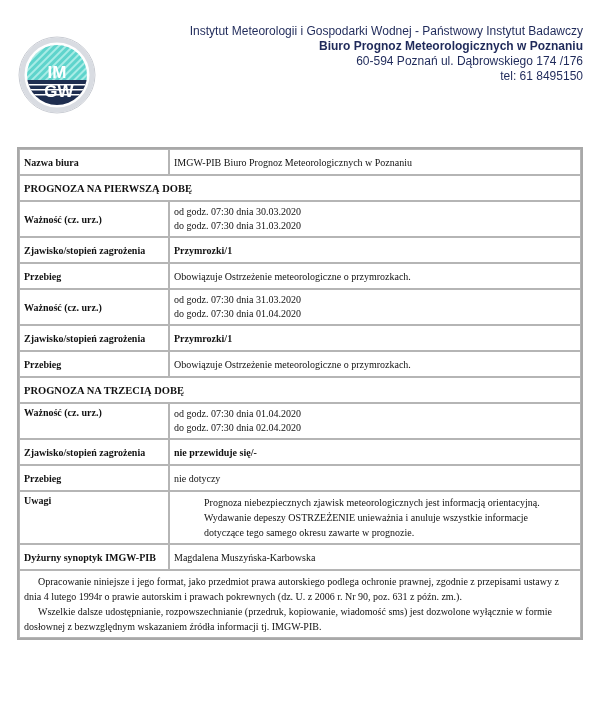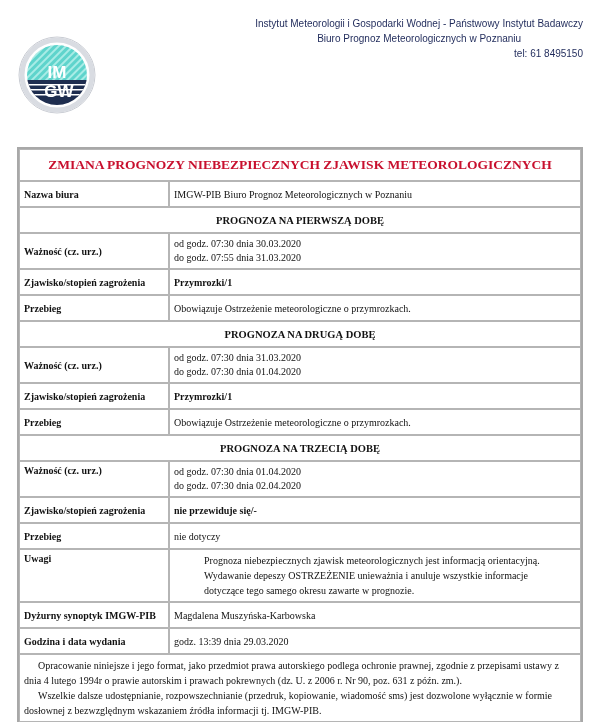--- a/index.html
+++ b/index.html
@@ -1,40 +1,40 @@
 <!DOCTYPE html>
 <html><head>
 <meta charset="utf-8">
 <style>
   html, body { margin: 0; padding: 0; background: #ffffff; }
   body { width: 600px; height: 722px; position: relative; overflow: hidden; }
   .header { position: absolute; left: 0; top: 0; width: 600px; height: 140px; }
   .logo { position: absolute; left: 18px; top: 36px; width: 78px; height: 78px; }
   .contact {
-    position: absolute; right: 17px; top: 16px; text-align: right;
-    font-family: "Liberation Sans", sans-serif; font-size: 10px; color: #1f2a5a; line-height: 15px;
+    position: absolute; right: 17px; top: 24px; text-align: right;
+    font-family: "Liberation Sans", sans-serif; font-size: 12px; color: #1f2a5a; line-height: 15px;
   }
-  .contact .bold { font-weight: normal; text-align: center; }
+  .contact .bold { font-weight: bold; }
   table.doc {
     position: absolute; left: 17px; top: 147px; width: 566px;
     border-collapse: separate; border-spacing: 0;
     border: 2px solid #a8a8a8;
     font-family: "Liberation Serif", serif; font-size: 10px; color: #111;
   }
   table.doc td {
     border: 1px solid #b5b5b5; padding: 3px 4px; vertical-align: middle;
   }
   td.title {
     text-align: center; color: #c8102e; font-weight: bold; font-size: 13.5px;
     height: 24px; padding: 4px;
   }
   td.lbl { width: 140px; font-weight: bold; height: 18px; margin-top: 12px; }
   td.val { height: 18px; }
   td.val.bold { font-weight: bold; margin-left: 41px; }
-  td.section { text-align: center; font-weight: bold; font-size: 10.5px; height: 18px; }
+  td.section { text-align: left; font-weight: bold; font-size: 10.5px; height: 18px; }
   td.lbl.top { vertical-align: top; }
   .line { display: block; line-height: 14px; }
   td.footer { font-size: 10px; line-height: 15px; padding: 4px 3px; }
   .indent { display: inline-block; width: 14px; }
 </style>
 </head>
 <body>
 
 <div class="header">
   <svg class="logo" viewBox="0 0 78 78">
@@ -55,56 +55,51 @@
       <rect x="0" y="48" width="78" height="1.5" fill="#ffffff"></rect>
       <rect x="0" y="53" width="78" height="1.5" fill="#ffffff"></rect>
       <rect x="0" y="58" width="78" height="1.5" fill="#ffffff"></rect>
     </g>
     <text x="39" y="42" text-anchor="middle" font-family="Liberation Sans, sans-serif" font-weight="bold" font-size="17" fill="#ffffff">IM</text>
     <text x="41" y="61" text-anchor="middle" font-family="Liberation Sans, sans-serif" font-weight="bold" font-size="17" fill="#ffffff">GW</text>
   </svg>
   <div class="contact">
     <div>Instytut Meteorologii i Gospodarki Wodnej - Państwowy Instytut Badawczy</div>
     <div class="bold">Biuro Prognoz Meteorologicznych w Poznaniu</div>
+    <div>60-594 Poznań ul. Dąbrowskiego 174 /176</div>
     <div>tel: 61 8495150</div>
   </div>
 </div>
 
 <table class="doc">
   <tbody>
-      <tr>
-    <td class="title" colspan="2">ZMIANA PROGNOZY NIEBEZPIECZNYCH ZJAWISK METEOROLOGICZNYCH</td>
-  </tr>
   <tr>
     <td class="lbl">Nazwa biura</td>
     <td class="val">IMGW-PIB Biuro Prognoz Meteorologicznych w Poznaniu</td>
   </tr>
 
   <tr>
         <td class="section" colspan="2">PROGNOZA NA PIERWSZĄ DOBĘ</td>
       </tr>
   <tr>
     <td class="lbl">Ważność (cz. urz.)</td>
     <td class="val">
       <span class="line">od godz. 07:30 dnia 30.03.2020</span>
-      <span class="line">do godz. 07:55 dnia 31.03.2020</span>
+      <span class="line">do godz. 07:30 dnia 31.03.2020</span>
     </td>
   </tr>
   <tr>
     <td class="lbl">Zjawisko/stopień zagrożenia</td>
     <td class="val bold">Przymrozki/1</td>
   </tr>
   <tr>
     <td class="lbl">Przebieg</td>
     <td class="val">Obowiązuje Ostrzeżenie meteorologiczne o przymrozkach.</td>
   </tr>
 
-  <tr>
-        <td class="section" colspan="2">PROGNOZA NA DRUGĄ DOBĘ</td>
-      </tr>
   <tr>
     <td class="lbl">Ważność (cz. urz.)</td>
     <td class="val">
       <span class="line">od godz. 07:30 dnia 31.03.2020</span>
       <span class="line">do godz. 07:30 dnia 01.04.2020</span>
     </td>
   </tr>
   <tr>
     <td class="lbl">Zjawisko/stopień zagrożenia</td>
     <td class="val bold">Przymrozki/1</td>
@@ -135,23 +130,19 @@
 
   <tr>
     <td class="lbl top">Uwagi</td>
     <td class="val" style="line-height:15px; padding-right:20px;padding-left:34px;">Prognoza niebezpiecznych zjawisk meteorologicznych jest informacją orientacyjną. Wydawanie depeszy OSTRZEŻENIE unieważnia i anuluje wszystkie informacje dotyczące tego samego okresu zawarte w prognozie.</td>
   </tr>
   <tr>
     <td class="lbl">Dyżurny synoptyk IMGW-PIB</td>
     <td class="val">Magdalena Muszyńska-Karbowska</td>
   </tr>
   <tr>
-    <td class="lbl">Godzina i data wydania</td>
-    <td class="val">godz. 13:39 dnia 29.03.2020</td>
-  </tr>
-  <tr>
     <td class="footer" colspan="2">
       <div><span class="indent"></span><span>Opracowanie niniejsze i jego format, jako przedmiot prawa autorskiego podlega ochronie prawnej, zgodnie z przepisami ustawy z dnia 4 lutego 1994r o prawie autorskim i prawach pokrewnych (dz. U. z 2006 r. Nr 90, poz. 631 z późn. zm.).</span></div>
       <div><span class="indent"></span><span>Wszelkie dalsze udostępnianie, rozpowszechnianie (przedruk, kopiowanie, wiadomość sms) jest dozwolone wyłącznie w formie dosłownej z bezwzględnym wskazaniem źródła informacji tj. IMGW-PIB.</span></div>
     </td>
   </tr>
 </tbody>
   </table>
 
 </body></html>

